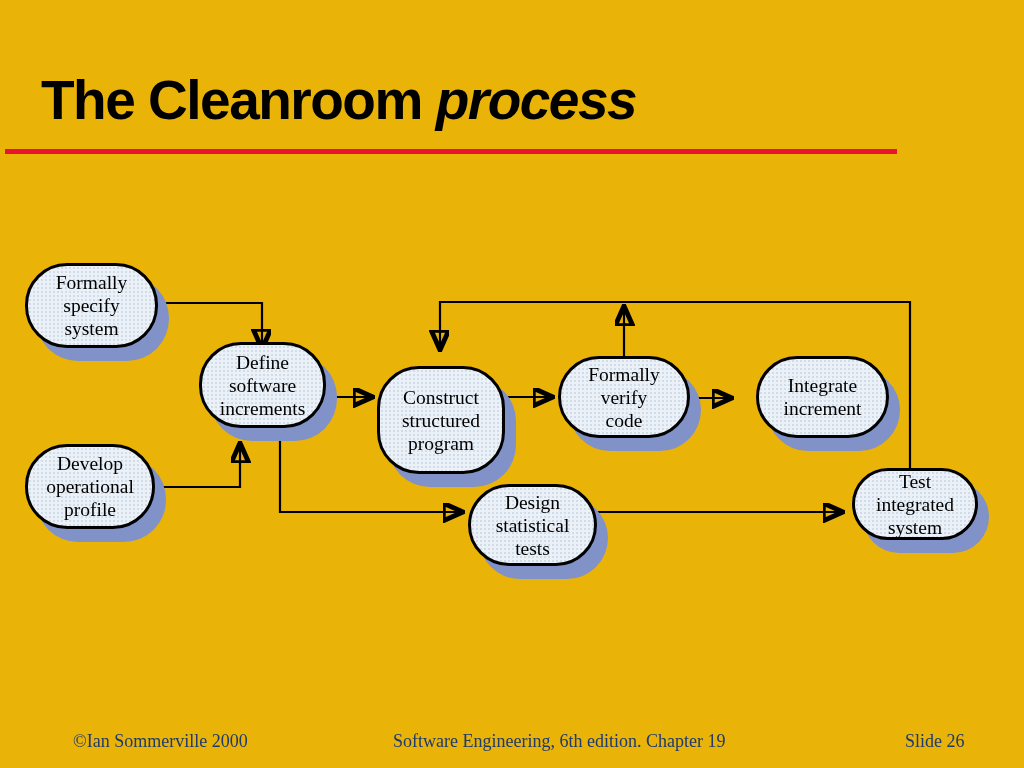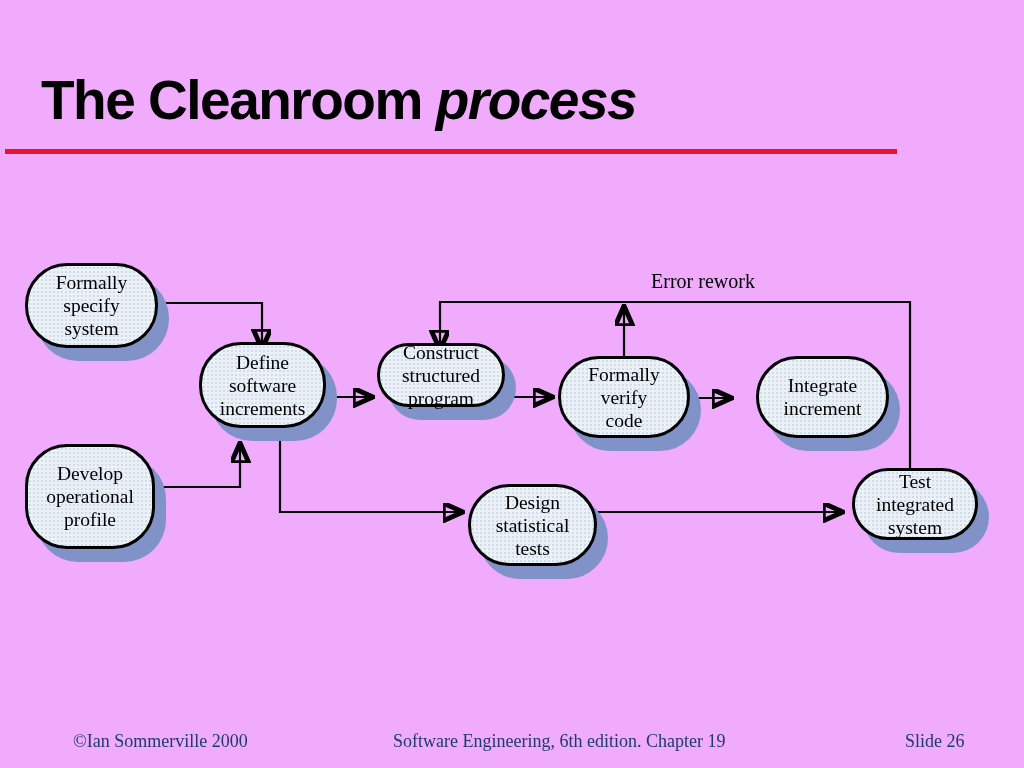--- a/index.html
+++ b/index.html
@@ -1,20 +1,20 @@
 <!DOCTYPE html>
 <html><head>
 <meta charset="utf-8">
 <style>
   html, body { margin: 0; padding: 0; background: #ffffff; }
   .slide {
     position: relative;
     width: 1024px;
     height: 768px;
-    background: #f0abfc;
+    background: #eab308;
     overflow: hidden;
     font-family: "Liberation Serif", serif;
   }
 
   
   .title {
     position: absolute;
     left: 41px;
     top: 70px;
     margin: 0;
@@ -61,23 +61,23 @@
     background-color: #ecf1f7;
     background-image: radial-gradient(circle, #cfdcea 1px, rgba(0,0,0,0) 1px);
     background-size: 4px 4px;
     box-shadow: 11px 13px 0 0 #8092c8;
     font-size: 19.5px;
     line-height: 1.18;
     color: #000000;
     white-space: pre-line;
   }
   .node-1 { left: 25px;  top: 263px; width: 133px; height: 85px; }
-  .node-2 { left: 25px;  top: 444px; width: 130px; height: 105px; }
+  .node-2 { left: 25px;  top: 444px; width: 130px; height: 85px; }
   .node-3 { left: 199px; top: 342px; width: 127px; height: 86px; }
-  .node-4 { left: 377px; top: 343px; width: 128px; height: 64px; }
+  .node-4 { left: 377px; top: 366px; width: 128px; height: 108px; }
   .node-5 { left: 558px; top: 356px; width: 132px; height: 82px; }
   .node-6 { left: 756px; top: 356px; width: 133px; height: 82px; }
   .node-7 { left: 468px; top: 471px; width: 129px; height: 82px; margin-top: 13px; }
   .node-8 { left: 852px; top: 468px; width: 126px; height: 72px; }
 
   .error-label {
     position: absolute;
     left: 630px;
     top: 270px;
     width: 146px;
@@ -142,20 +142,19 @@
 code</div>
     <div class="node node-6">Integrate
 increment</div>
     <div class="node node-7">Design
 statistical
 tests</div>
     <div class="node node-8">Test
 integrated
 system</div>
 
-    <div class="error-label">Error rework</div>
   </div>
 
   <div class="footer-text footer-copyright">©Ian Sommerville 2000</div>
   <div class="footer-text footer-center">Software Engineering, 6th edition. Chapter 19</div>
   <div class="footer-text footer-slide">Slide 26</div>
 
 </div>
 
 </body></html>

